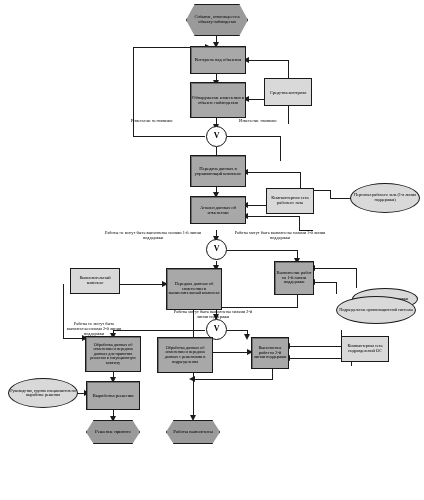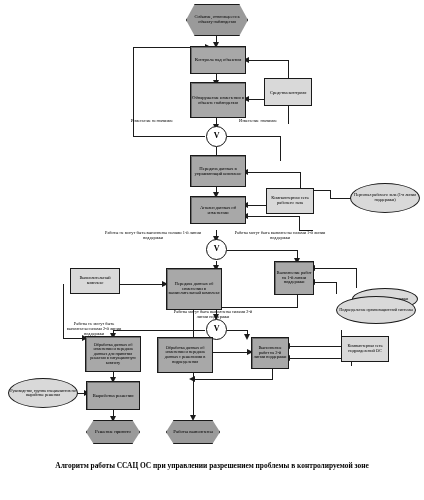--- a/index.html
+++ b/index.html
@@ -274,16 +274,15 @@
 
   <div class="node hexn" style="left:86px;top:420px;width:54px;height:24px;font-size:5px;">
     <span>Решение принято</span>
   </div>
 
   <div class="node hexn" style="left:166px;top:420px;width:54px;height:24px;font-size:5px;">
     <span>Работы выполнены</span>
   </div>
 
   <div class="caption" id="cap-main">
-    <div>Алгоритм работы ССАЦ ОС при управлении разрешением проблемы в контролируемой зоне</div>
   </div>
 
 </div>
 
 </body></html>

